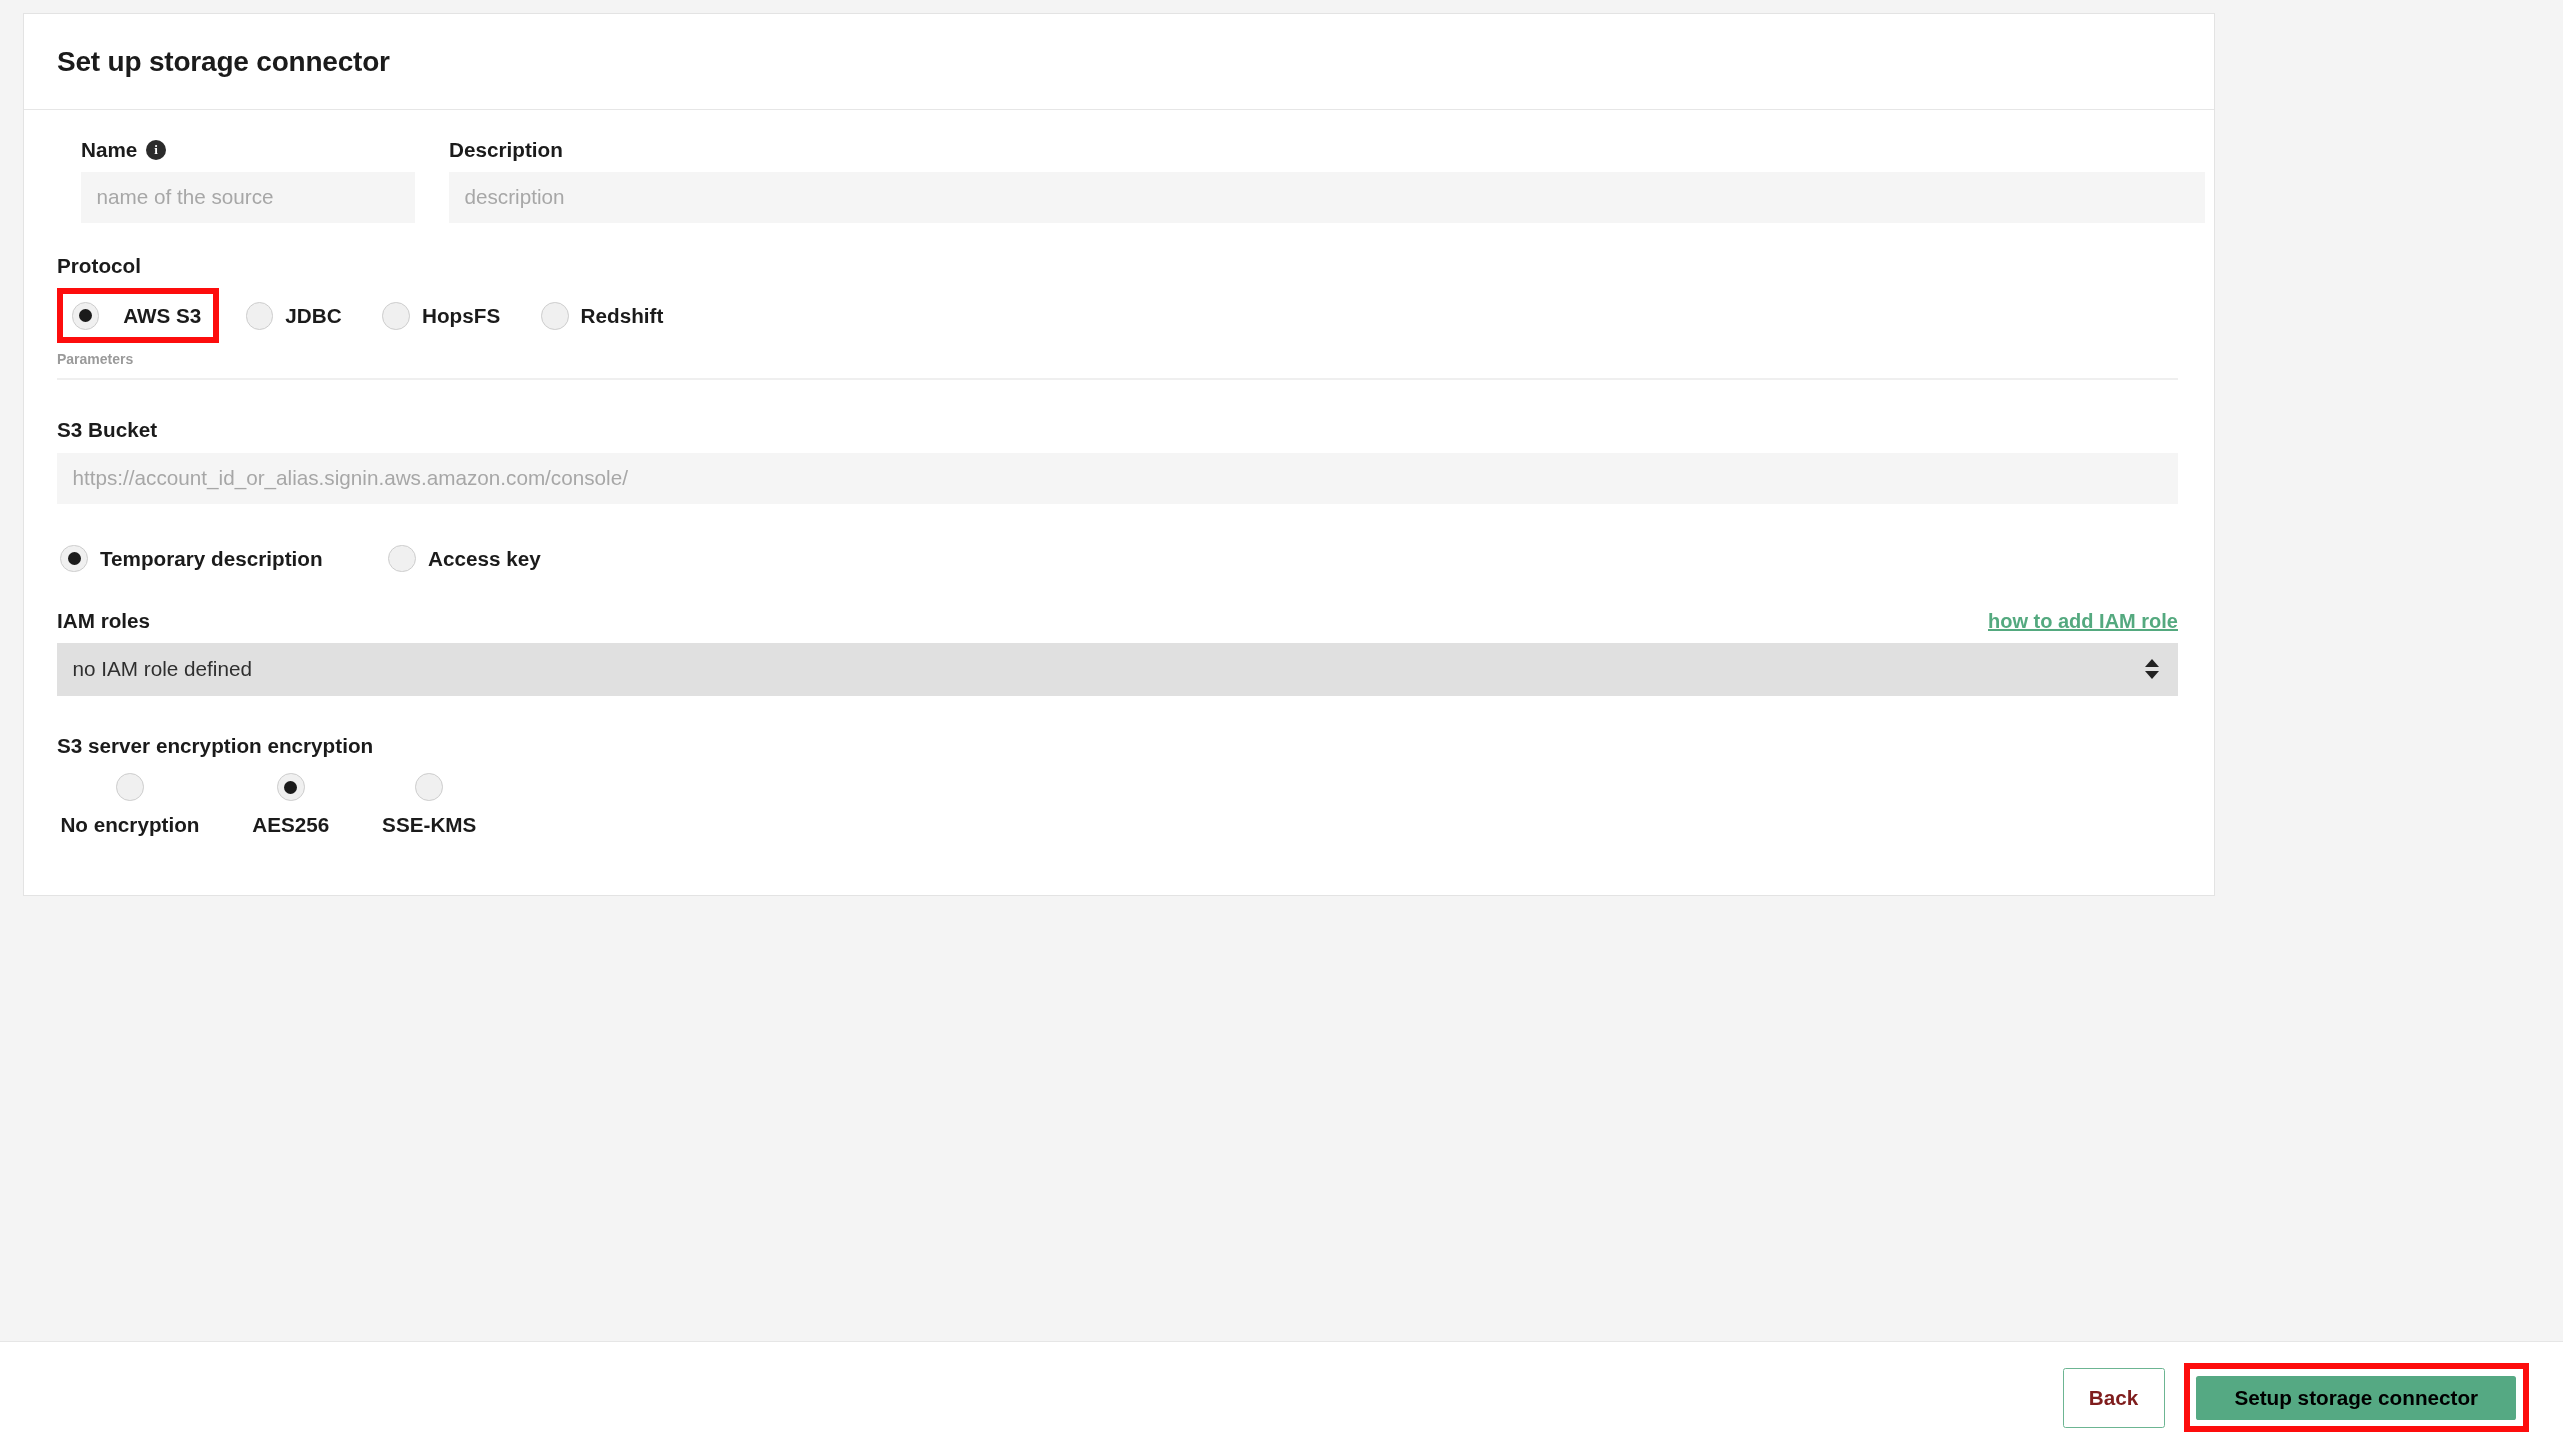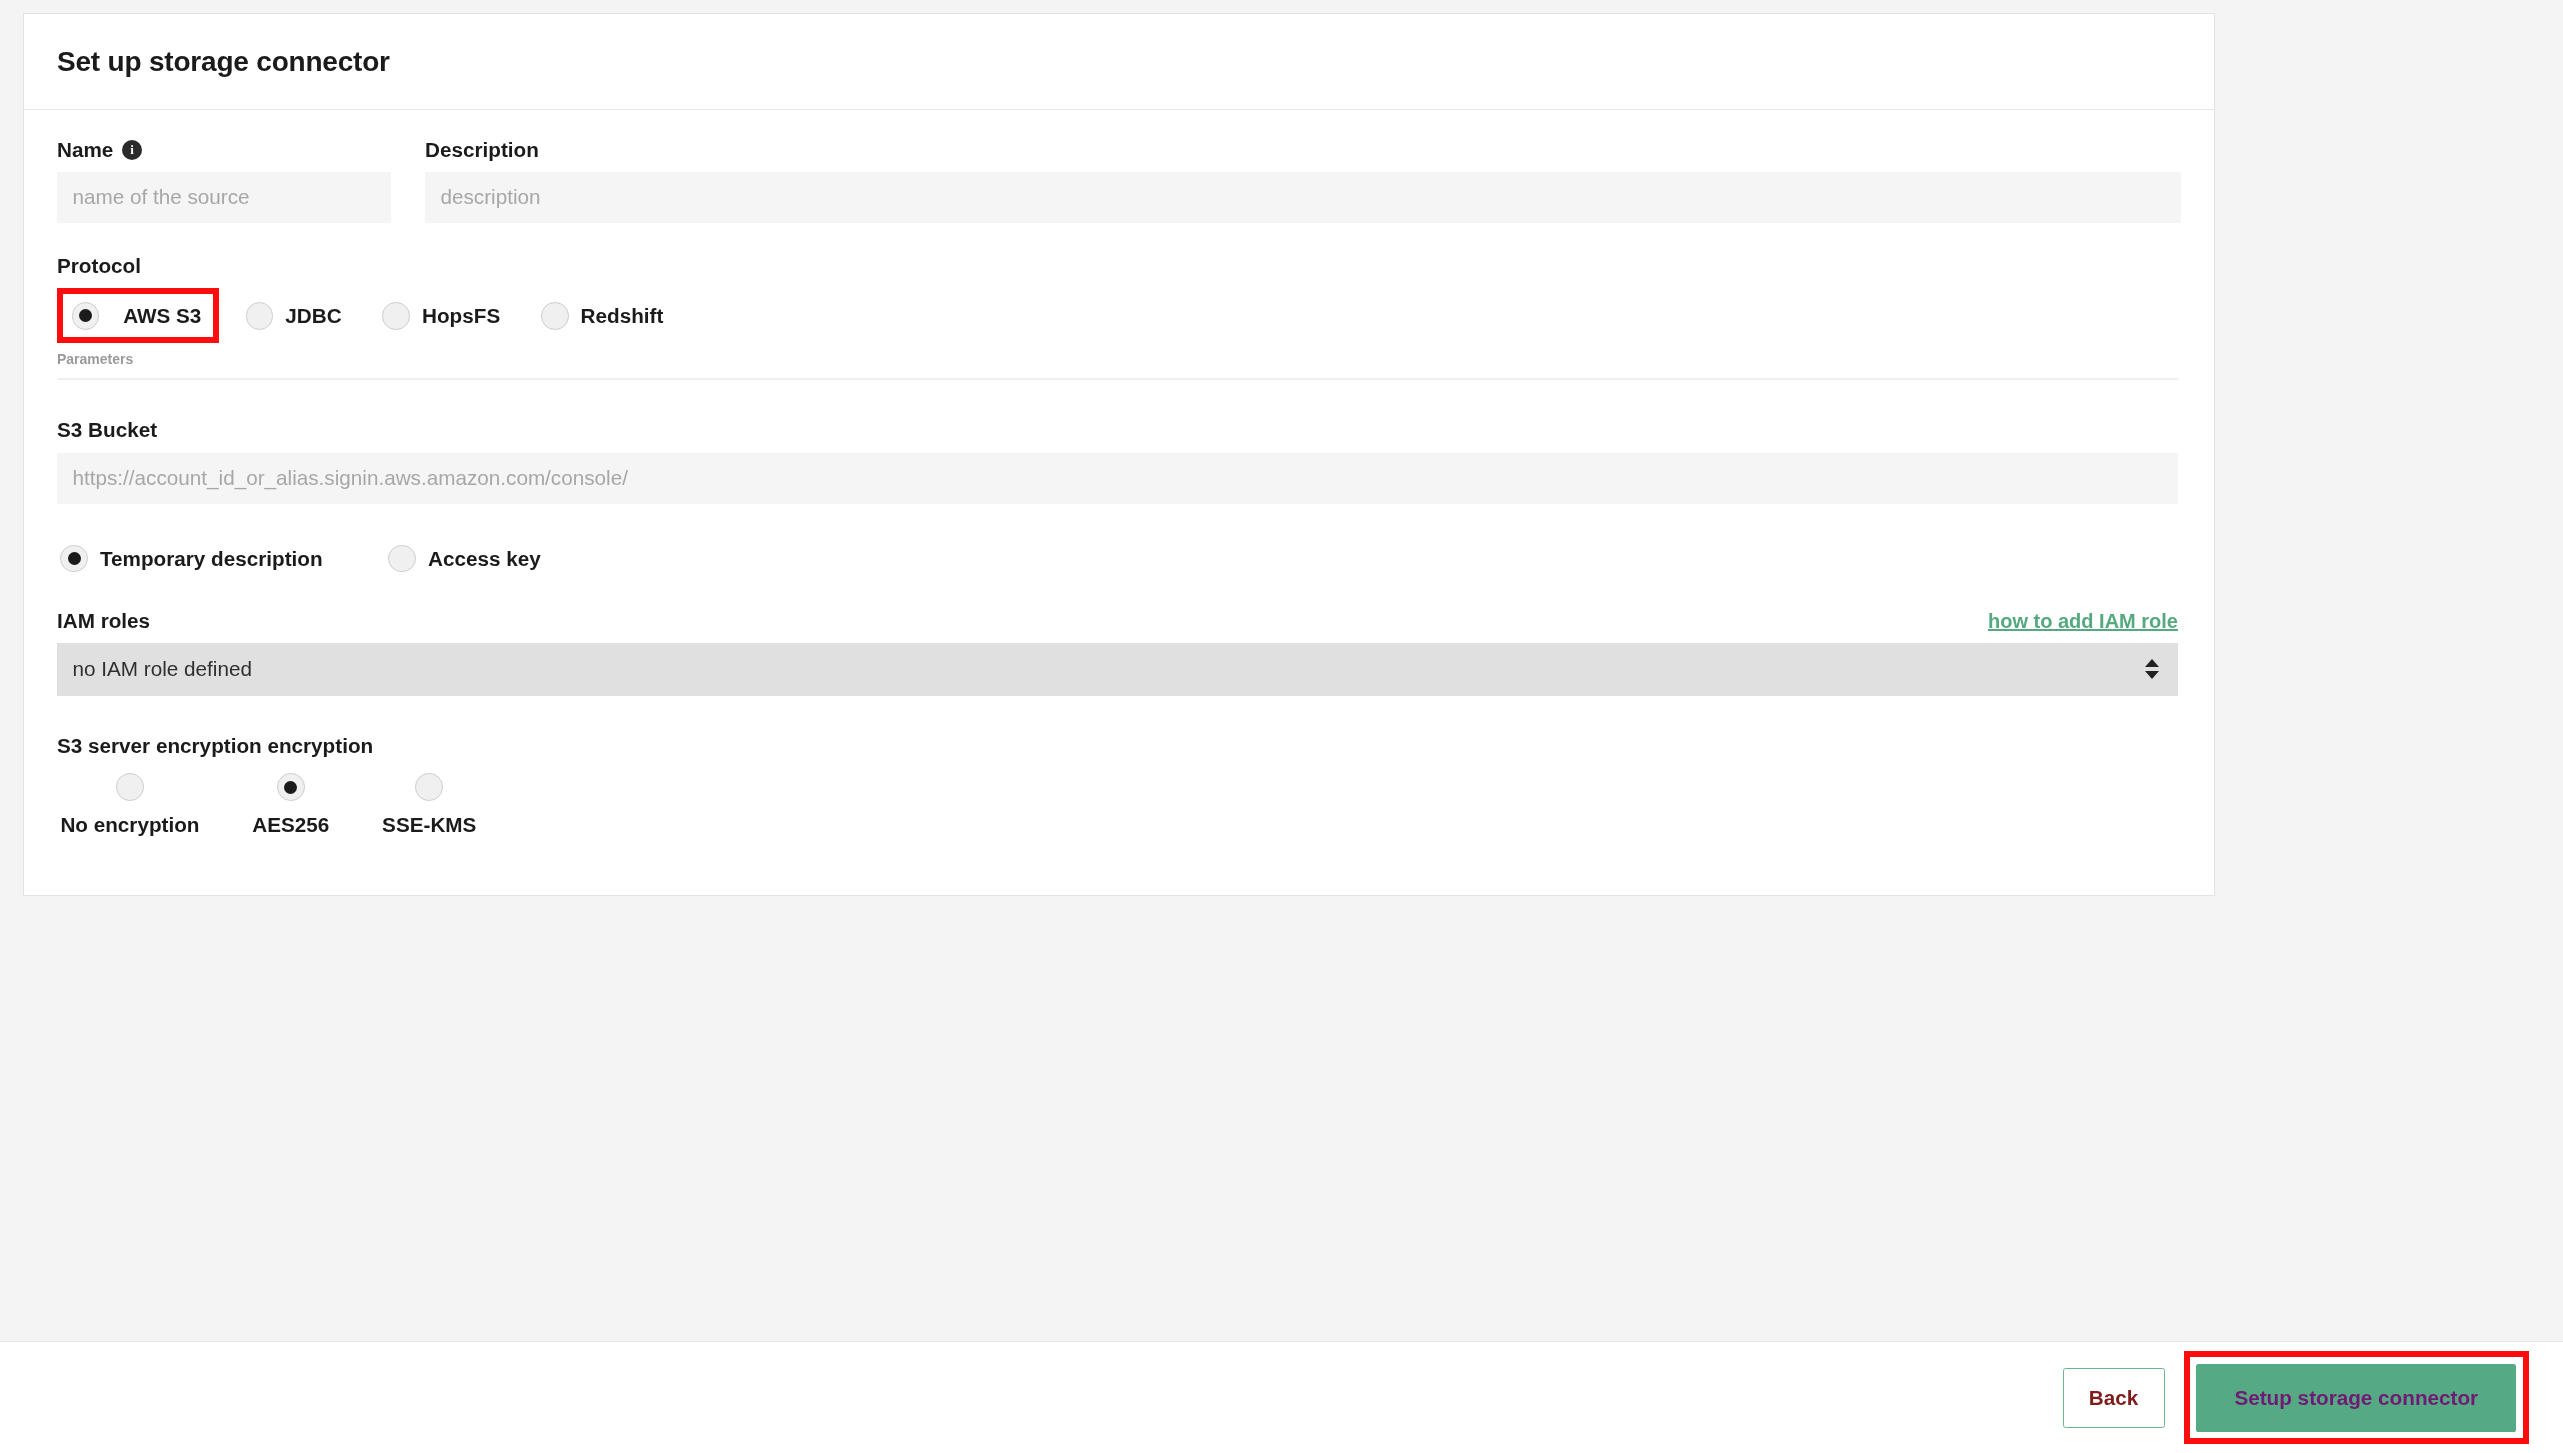--- a/index.html
+++ b/index.html
@@ -88,21 +88,21 @@
     color: #a7a7a7;
     opacity: 1;
   }
 
   
   .row-top {
     display: flex;
     gap: 34px;
     margin-bottom: 31px;
   }
-  .col-name { width: 334px; flex: 0 0 334px; }
+  .col-name { width: 334px; flex: 0 0 334px; margin-left: 24px; }
   .col-desc { width: 1756px; flex: 0 0 1756px; }
   .col-name .text-input { width: 334px; }
   .col-desc .text-input { width: 1756px; }
 
   
   .radio-row {
     display: flex;
     align-items: center;
   }
   .radio-item {
@@ -259,25 +259,25 @@
   .btn-secondary {
     height: 60px;
     min-width: 102px;
     padding: 0 22.4px;
     background: #ffffff;
     border: 1.7px solid #6cb592;
     color: #7f1d1d;
     margin-right: 19px;
   }
   .btn-primary {
-    height: 68px;
+    height: 44px;
     padding: 0 38px;
     background: #55a983;
     border: none;
-    color: #701a75;
+    color: #000000;
   }
   .btn-hl-wrap {
     border: 6px solid #fd0d0d;
     padding: 6.9px;
     background: #ffffff;
     box-sizing: border-box;
     display: inline-flex;
   }
 </style>
 </head>

